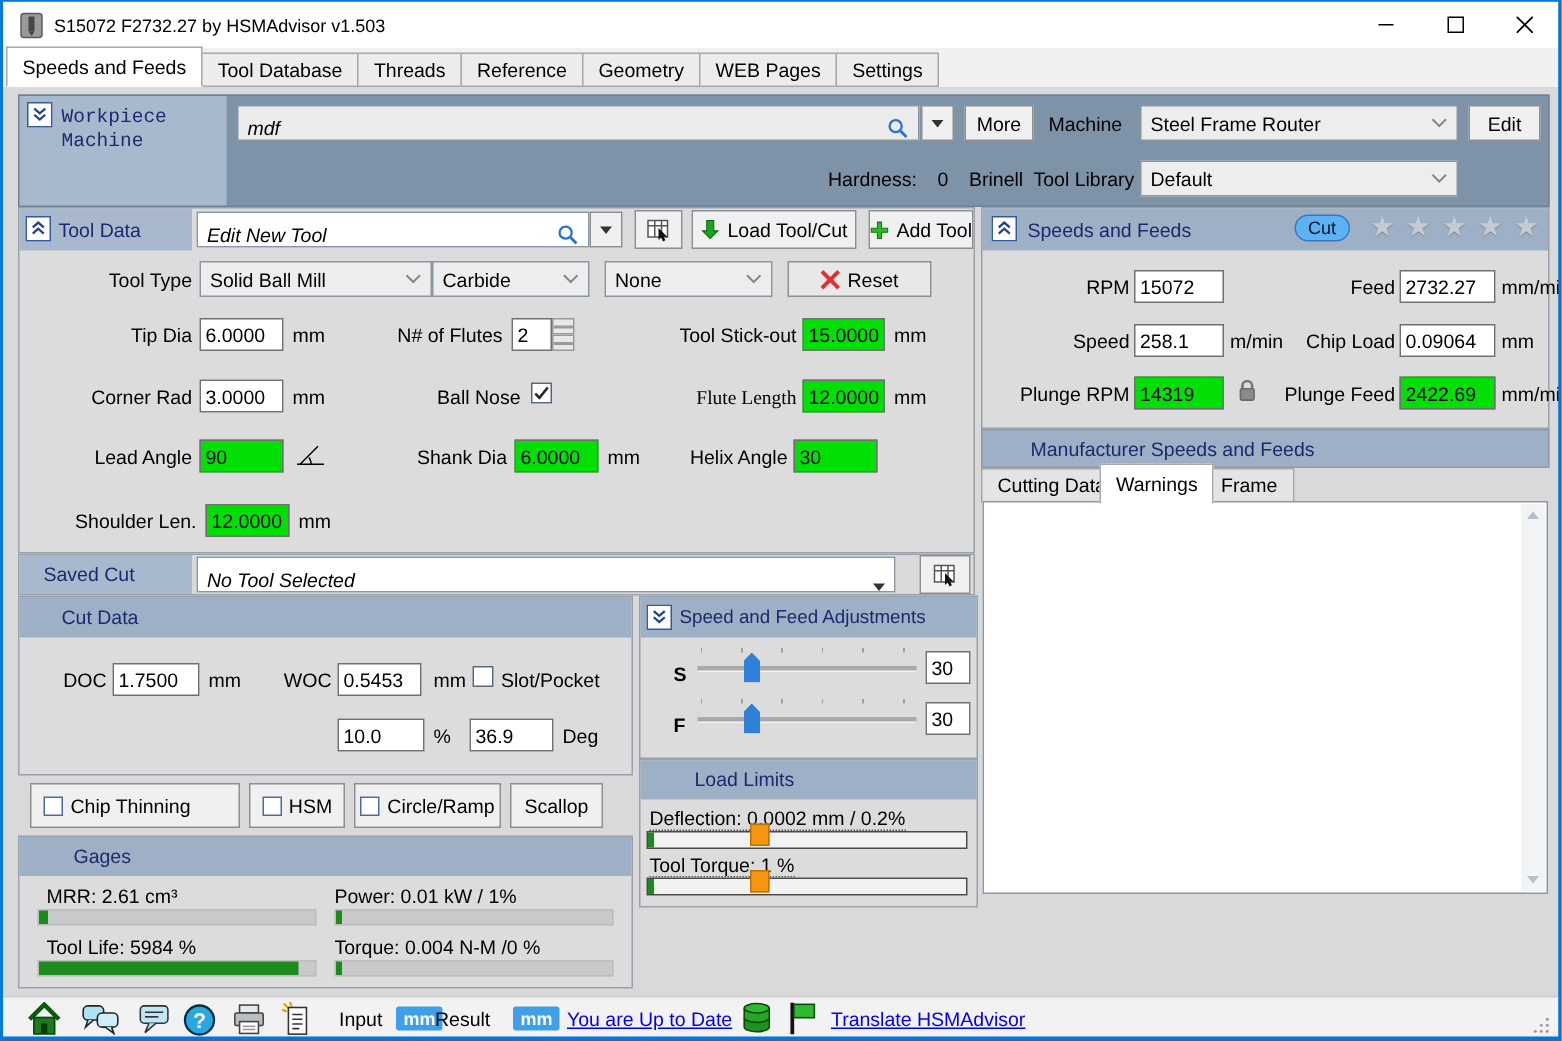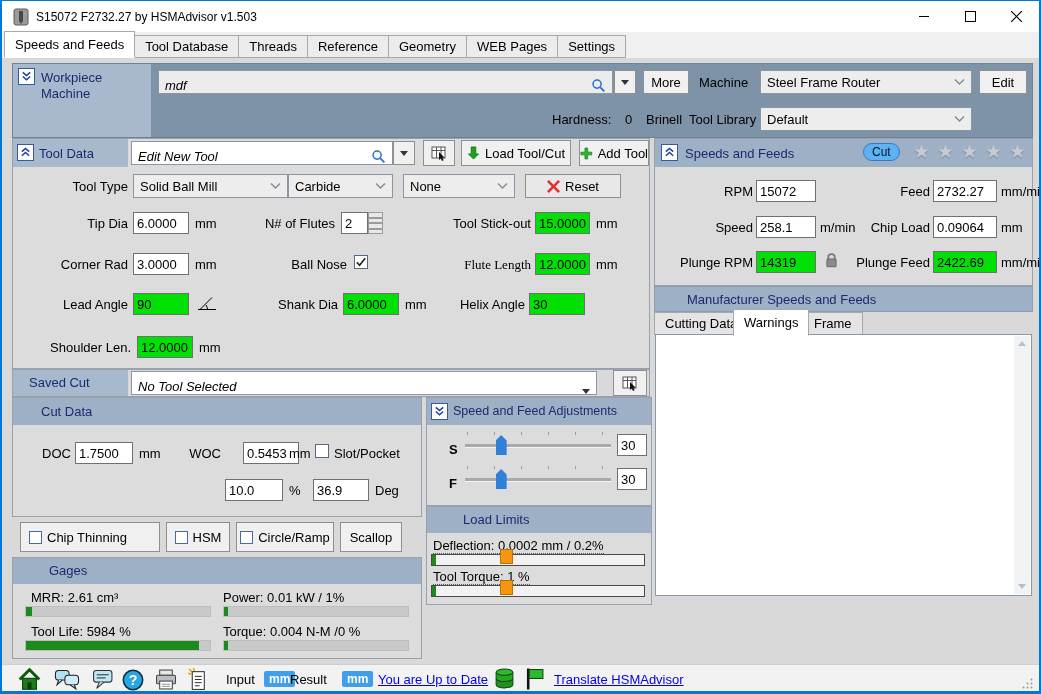--- a/index.html
+++ b/index.html
@@ -108,21 +108,21 @@
     <div class="tab">Threads</div>
     <div class="tab">Reference</div>
     <div class="tab">Geometry</div>
     <div class="tab">WEB Pages</div>
     <div class="tab">Settings</div>
   </div>
 
   <div class="page"></div>
 
   <div class="panel" style="left:10px;top:62px;width:1021px;height:75px;background:#7e93a8;border-color:#6d8296;">
-    <div class="hdrlabel" style="left:0;top:0;width:138px;height:73px;">
+    <div class="hdrlabel" style="left:0;top:0;width:138px;height:73px;font-family:Liberation Mono, monospace;">
       <div class="collapse" style="left:5px;top:4px;">
         <svg width="11" height="11" viewBox="0 0 12 12">
           <path d="M2 1.5 L6 5 L10 1.5" fill="none" stroke="#1d3f94" stroke-width="1.6"></path>
           <path d="M2 6 L6 9.5 L10 6" fill="none" stroke="#1d3f94" stroke-width="1.6"></path>
         </svg>
       </div>
       <div class="lbl navy" style="left:28px;top:6px;width:84px;white-space:normal;line-height:16px;">Workpiece Machine</div>
     </div>
 
     <div class="combo" style="left:145px;top:6px;width:455px;height:24px;">
@@ -315,21 +315,21 @@
   </div>
 
   <div class="panel" style="left:10px;top:396px;width:410px;height:120px;">
     <div class="hdrbar" style="left:0;top:0;width:408px;height:27px;">
       <div class="lbl navy" style="left:28px;top:6px;">Cut Data</div>
     </div>
     <div class="lbl rlbl" style="left:18px;top:48px;width:40px;">DOC</div>
     <input class="inp" style="left: 62px; top: 44px; width: 58px; height: 22px;" readonly="" value="1.7500">
     <div class="lbl" style="left:126px;top:48px;">mm</div>
     <div class="lbl rlbl" style="left:168px;top:48px;width:40px;">WOC</div>
-    <input class="inp" style="left: 212px; top: 44px; width: 56px; height: 22px; margin-left: 18px;" readonly="" value="0.5453">
+    <input class="inp" style="left: 212px; top: 44px; width: 56px; height: 22px;" readonly="" value="0.5453">
     <div class="lbl" style="left:276px;top:48px;">mm</div>
     <div class="cb" style="left:302px;top:46px;"></div>
     <div class="lbl" style="left:321px;top:48px;">Slot/Pocket</div>
     <input class="inp" style="left: 212px; top: 81px; width: 58px; height: 22px;" readonly="" value="10.0">
     <div class="lbl" style="left:276px;top:85px;">%</div>
     <input class="inp" style="left: 300px; top: 81px; width: 56px; height: 22px;" readonly="" value="36.9">
     <div class="lbl" style="left:362px;top:85px;">Deg</div>
   </div>
 
   <div class="panel" style="left:424px;top:396px;width:226px;height:109px;">

